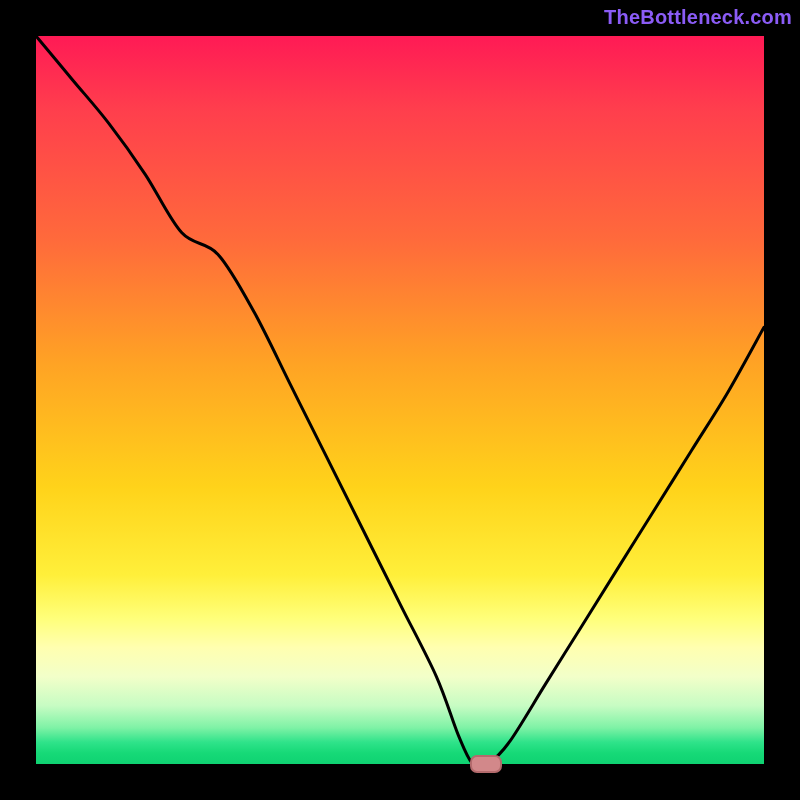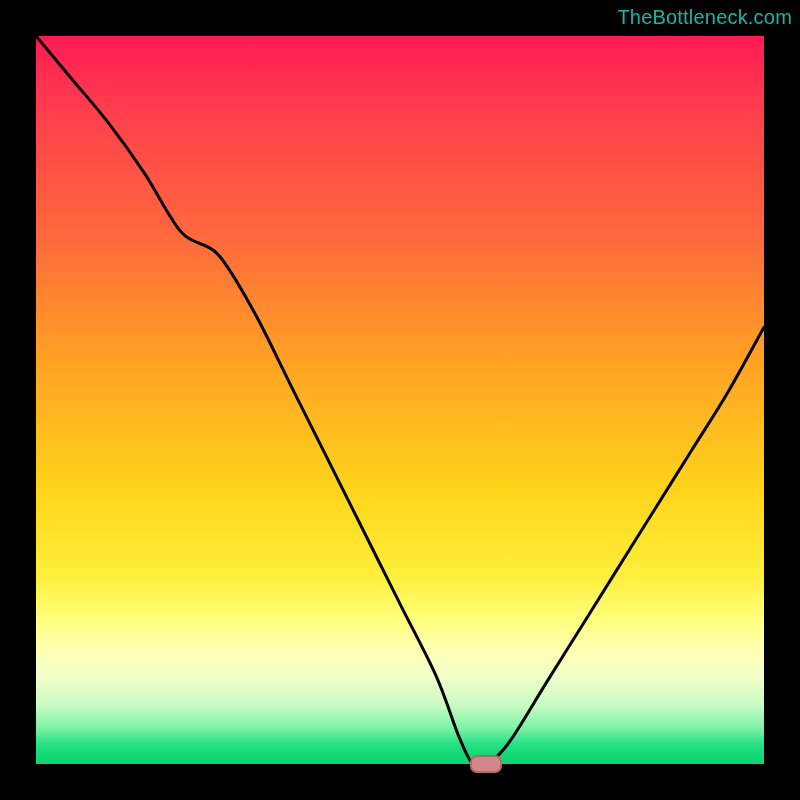--- a/index.html
+++ b/index.html
@@ -37,23 +37,23 @@
       #c7fcc3 92%,
       #7ff2a6 95%,
       #2fe38a 97%,
       #16d977 98.5%,
       #0fd272 100%);
   }
   .watermark {
     position: absolute;
     top: 6px;
     right: 8px;
-    color: #14b8a6;
+    color: #8b5cf6;
     font-size: 20px;
-    font-weight: 400;
+    font-weight: 700;
     letter-spacing: 0.2px;
   }
   svg.curve {
     position: absolute;
     left: 0;
     top: 0;
     width: 728px;
     height: 728px;
     overflow: visible;
   }

